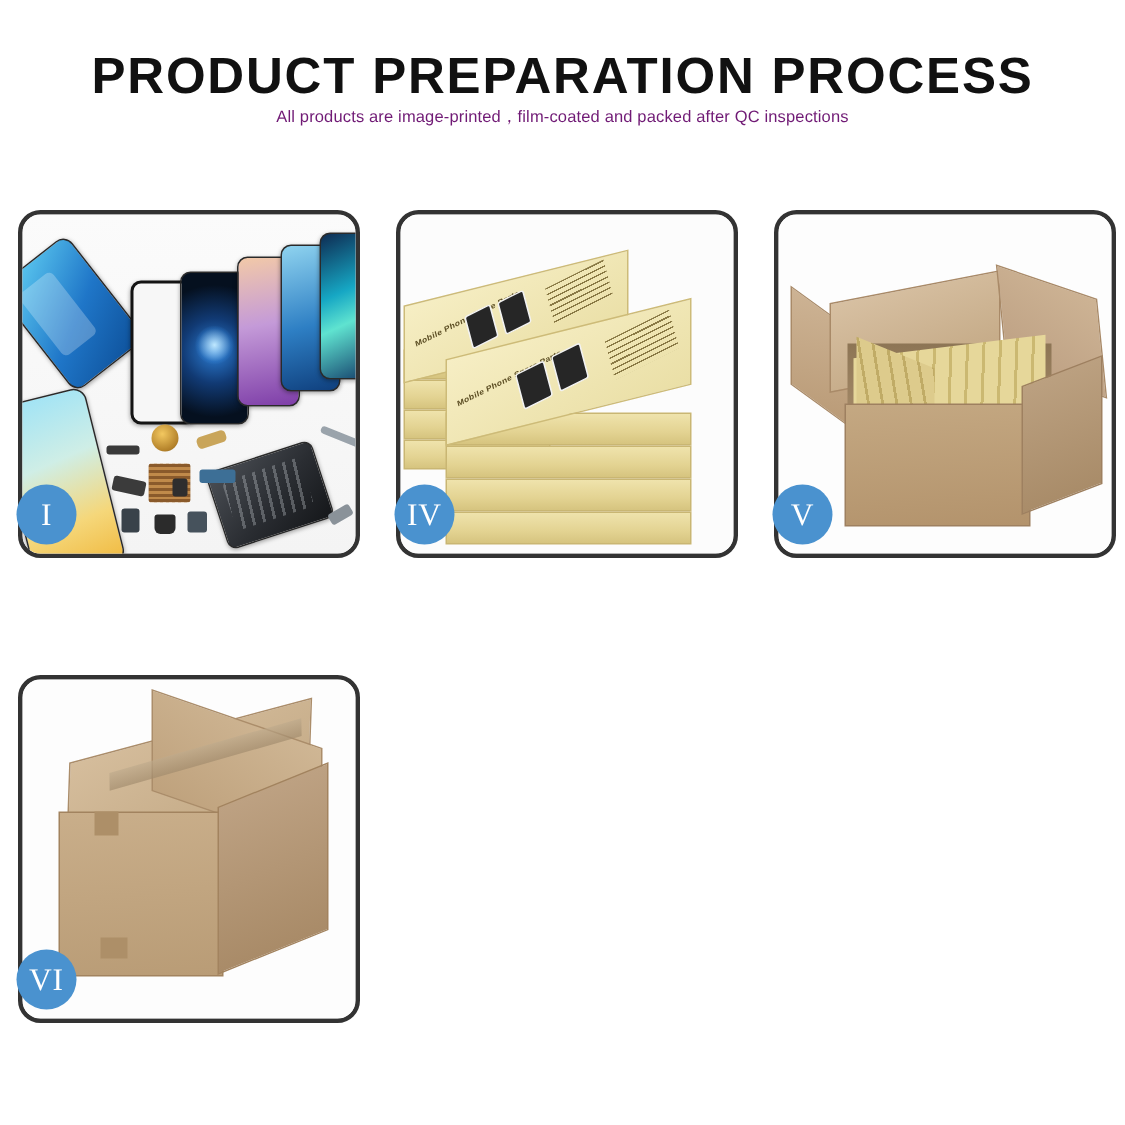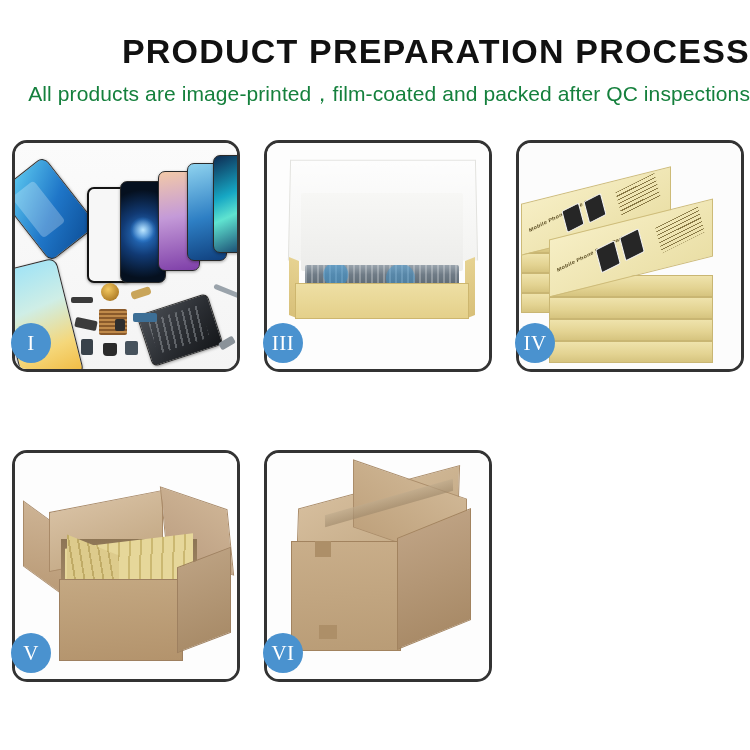--- a/index.html
+++ b/index.html
@@ -11,34 +11,33 @@
   body {
     width: 750px;
     height: 750px;
     overflow: hidden;
     font-family: "Liberation Sans", sans-serif;
     color: #1a1a1a;
     position: relative;
   }
 
   
-  .header { text-align: right; padding-top: 34px; }
+  .header { text-align: center; padding-top: 34px; }
   .title {
     font-size: 34px;
     font-weight: 700;
     letter-spacing: 1.2px;
     color: #111111;
     line-height: 1.05;
     font-family: "Liberation Sans", sans-serif;
   }
   .subtitle {
-    font-size: 21px;
+    font-size: 11px;
     font-weight: 400;
-    color: #15803d;
-    margin-top: 10px;
+    color: #701a75;
     letter-spacing: 0.1px;
   }
 
   
   .grid {
     position: absolute;
     top: 140px;
     left: 12px;
     width: 728px;
     display: grid;
@@ -317,32 +316,20 @@
       <div class="part pt8"></div>
       <div class="part pt9"></div>
       <div class="part pt10"></div>
       <div class="part pt11"></div>
       <div class="part pt12"></div>
     </div>
     <div class="badge">I</div>
   </div>
 
 
-  <div class="panel">
-    <div class="panel-inner">
-      <div class="p3-bg"></div>
-      <div class="b3-lid"></div>
-      <div class="b3-inner"></div>
-      <div class="b3-side-l"></div>
-      <div class="b3-side-r"></div>
-      <div class="b3-content"></div>
-      <div class="b3-front"></div>
-    </div>
-    <div class="badge">III</div>
-  </div>
 
   <div class="panel">
     <div class="panel-inner">
       <div class="p4-bg"></div>
       <div class="stack">
 
         <div class="sbox" style="left:2px;  top:76px;  width:96px; height:18px;"></div>
         <div class="sbox" style="left:2px;  top:96px;  width:96px; height:18px;"></div>
         <div class="sbox" style="left:2px;  top:116px; width:96px; height:18px;"></div>
         <div class="sbox" style="left:2px;  top:136px; width:96px; height:18px;"></div>

